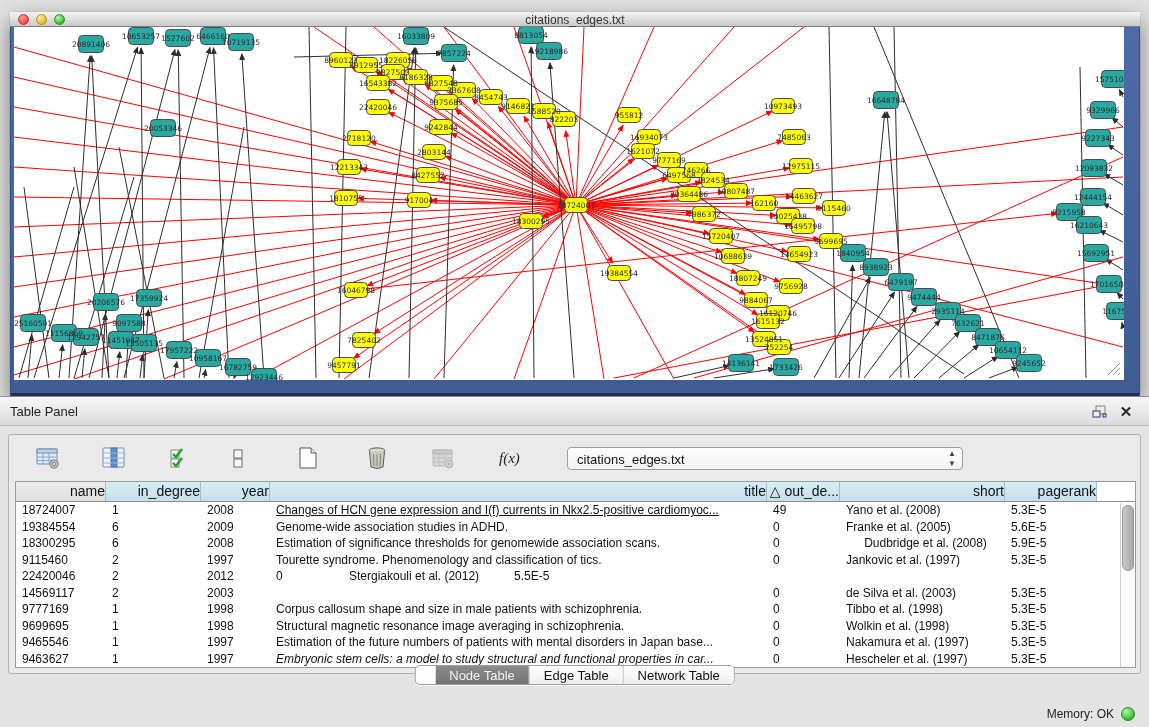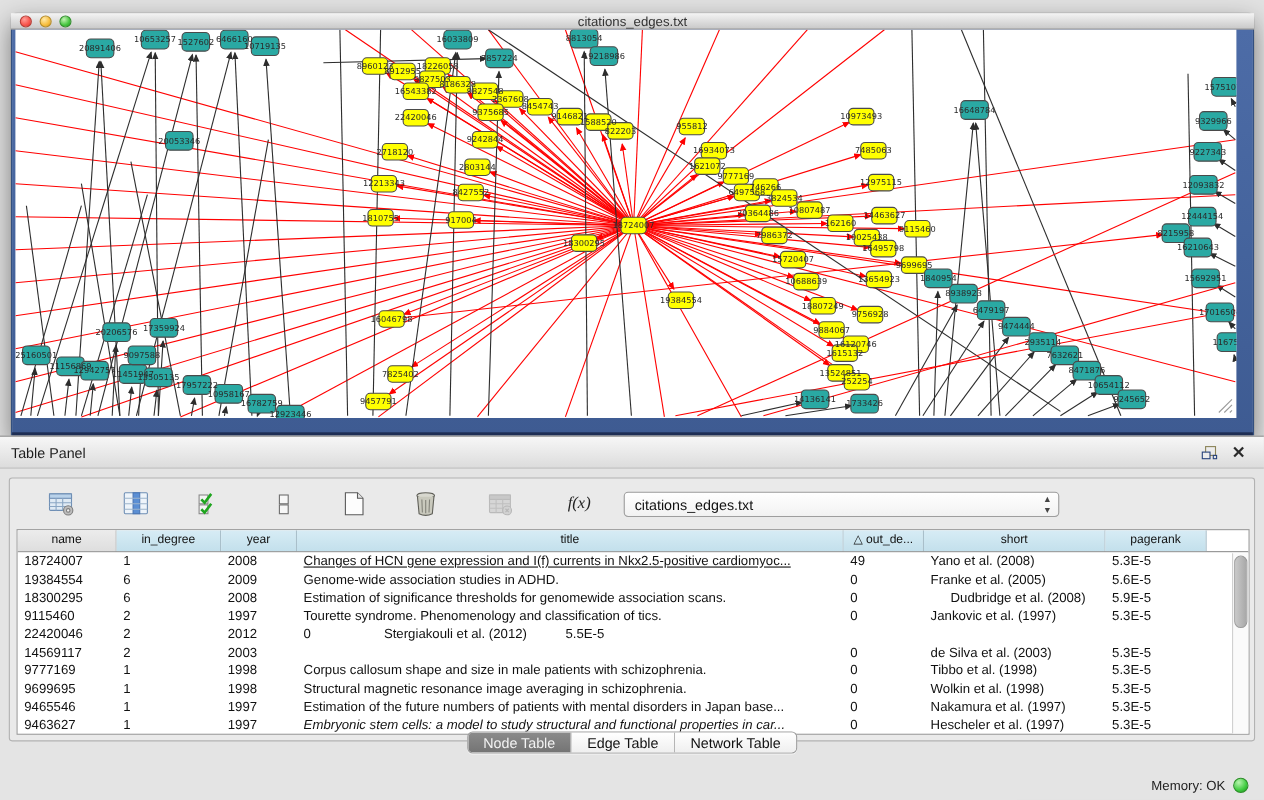--- a/index.html
+++ b/index.html
@@ -34,46 +34,46 @@
   #paneltitle { position:absolute; left:10px; top:0; line-height:30px; font-size:13px; color:#1d1d1d; }
   .panelico { position:absolute; top:7px; width:18px; height:16px; cursor:default; }
   #floatico { right:40px; }
   #closeico { right:14px; font-size:15px; font-weight:bold; color:#2a2a2a; line-height:16px; text-align:center;}
 
   #groupbox { position:absolute; left:8px; top:38px; width:1133px; height:240px;
               background:#eaeaea; border:1px solid #b2b2b2; border-radius:3px; }
 
   
   #toolbar { position:absolute; left:10px; top:8px; height:30px; display:flex; align-items:center; }
-  .tbtn { border:none; background:transparent; padding:0; margin:16px; height:28px; display:flex; align-items:center; justify-content:flex-end; }
+  .tbtn { border:none; background:transparent; padding:0; margin:16px; height:28px; display:flex; align-items:center; justify-content:flex-start; }
   #combo { margin-left:14px; width:396px; height:23px; background:linear-gradient(#ffffff,#f2f2f2);
            border:1px solid #9e9e9e; border-radius:4px; position:relative;
            font-size:13px; color:#111; padding:2px 22px 0 9px; text-align:left; }
   #combo .arrows { position:absolute; right:6px; top:1px; font-size:8px; line-height:10px; color:#444; }
 
   
   #dtable { position:absolute; left:6px; top:46px; width:1121px; height:187px;
             background:#fff; border:1px solid #9a9a9a; overflow:hidden; }
   #thead { display:flex; height:20px; border-bottom:1px solid #8f8f8f; }
-  .th { font-size:11px; color:#111; text-align:center; line-height:19px;
+  .th { font-size:14px; color:#111; text-align:right; line-height:19px;
         background:linear-gradient(#d7ecf5,#c3e0ec); border-right:1px solid #a9bfca;
         overflow:hidden; white-space:nowrap; flex:none; }
   .th.gray { background:linear-gradient(#ececec,#dedede); border-right:1px solid #b5b5b5; }
   .tr { display:flex; height:16.5px; }
   .td { font-size:12px; line-height:16px; color:#111; padding-left:6px;
         overflow:hidden; white-space:nowrap; text-overflow:ellipsis; flex:none; }
   #vscroll { position:absolute; right:0; top:21px; bottom:0; width:15px;
              background:#fafafa; border-left:1px solid #d0d0d0; }
   #vthumb { position:absolute; left:1px; top:2px; width:12px; height:66px; border-radius:6px;
             background:linear-gradient(90deg,#c9c9c9,#a8a8a8); border:1px solid #9a9a9a; }
 
   
   #tabs { position:absolute; left:50%; transform:translateX(-50%); top:230px; height:20px;
           display:flex; border:1px solid #9e9e9e; border-radius:5px; overflow:hidden;
-          background:#fdfdfd; box-shadow:0 1px 0 rgba(255,255,255,.7); }
+          background:#fdfdfd; box-shadow:0 1px 0 rgba(255,255,255,.7);padding-left:20px; }
   .seg { font-size:13px; padding:0 14px; line-height:19px; color:#111;
          background:linear-gradient(#ffffff,#efefef); border:none; border-right:1px solid #b5b5b5; }
   .seg:last-child { border-right:none; }
   .seg.active { background:linear-gradient(#8b8b8b,#747474); color:#f3f3f3; }
 
   
   #status { position:absolute; right:14px; bottom:6px; display:flex; align-items:center; }
   #memlabel { font-size:12px; color:#222; margin-right:7px; }
   #memdot { width:14px; height:14px; border-radius:50%;
             background:radial-gradient(circle at 35% 28%, #b7f4ae, #3ecb3e 60%, #22861f);

